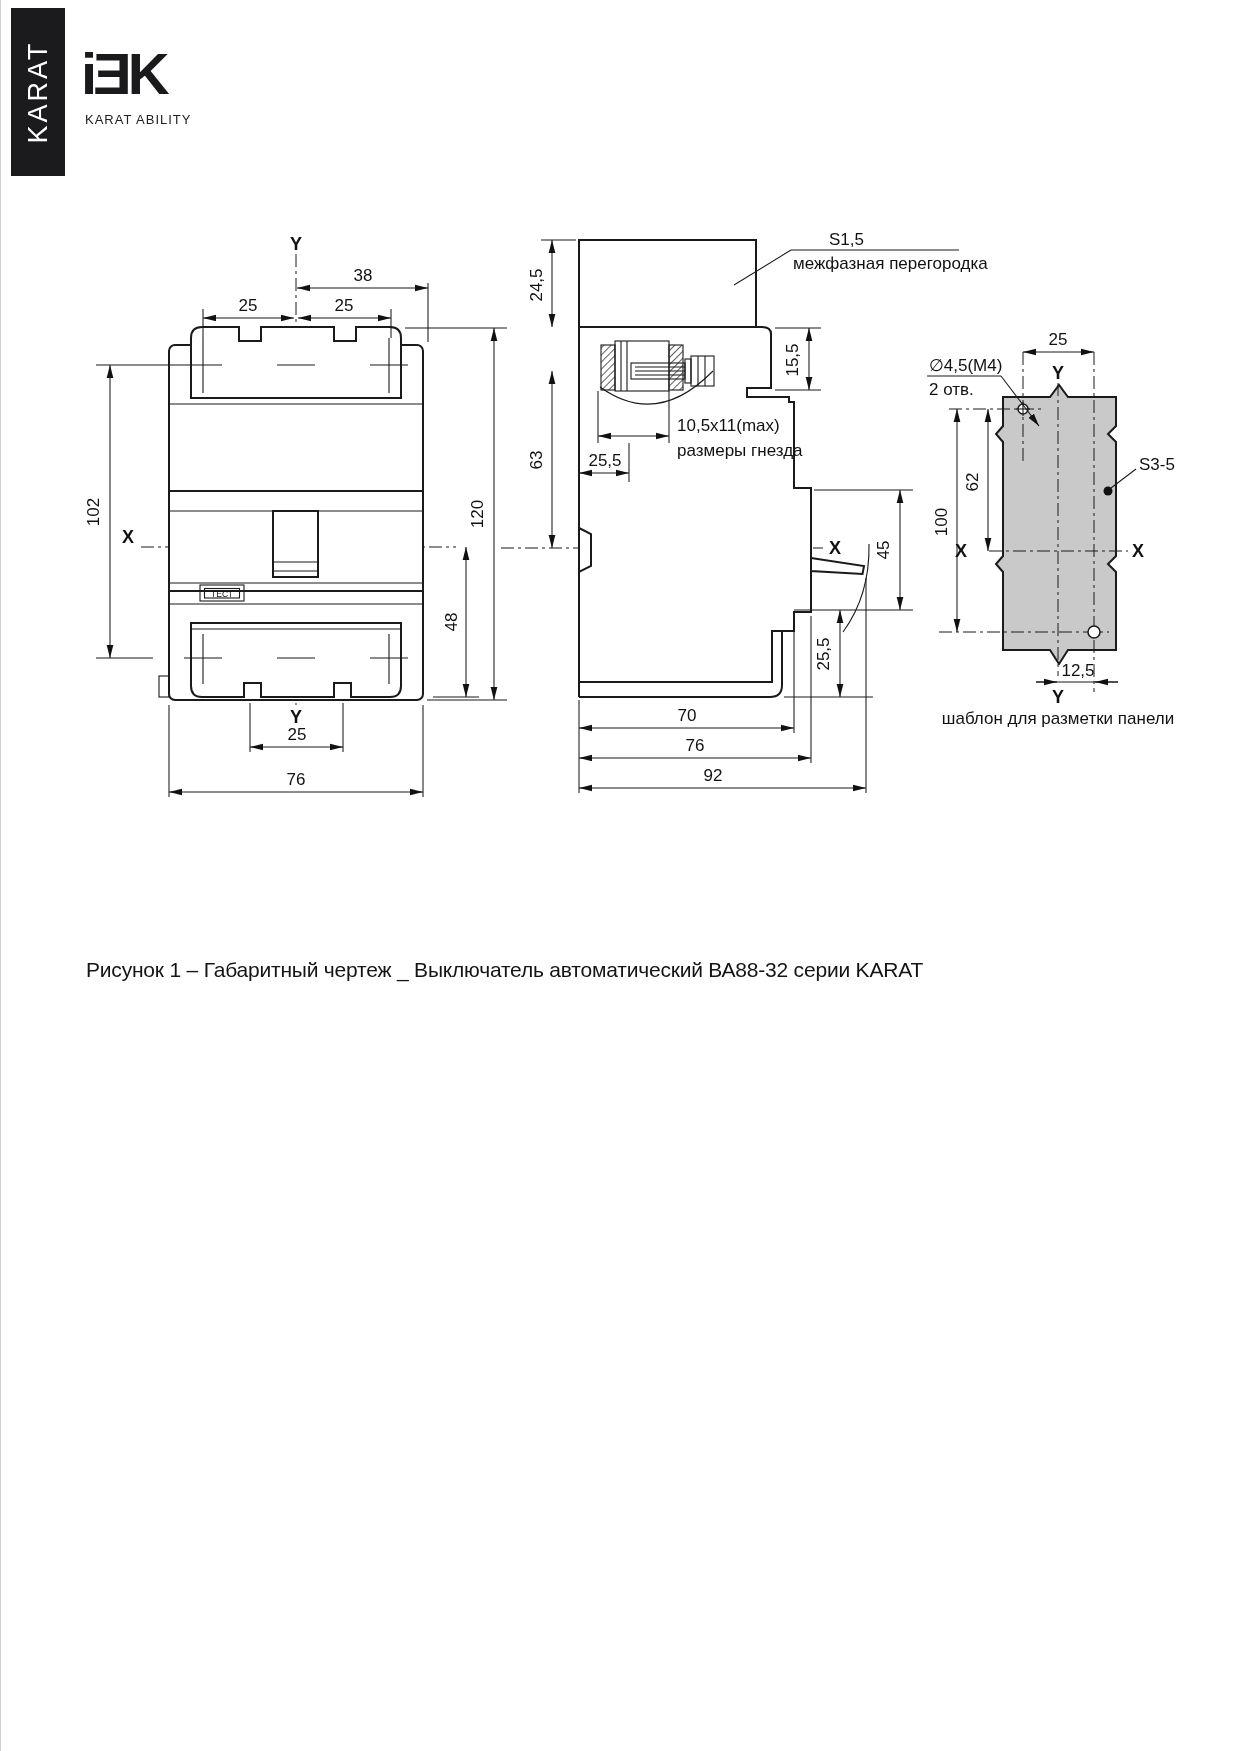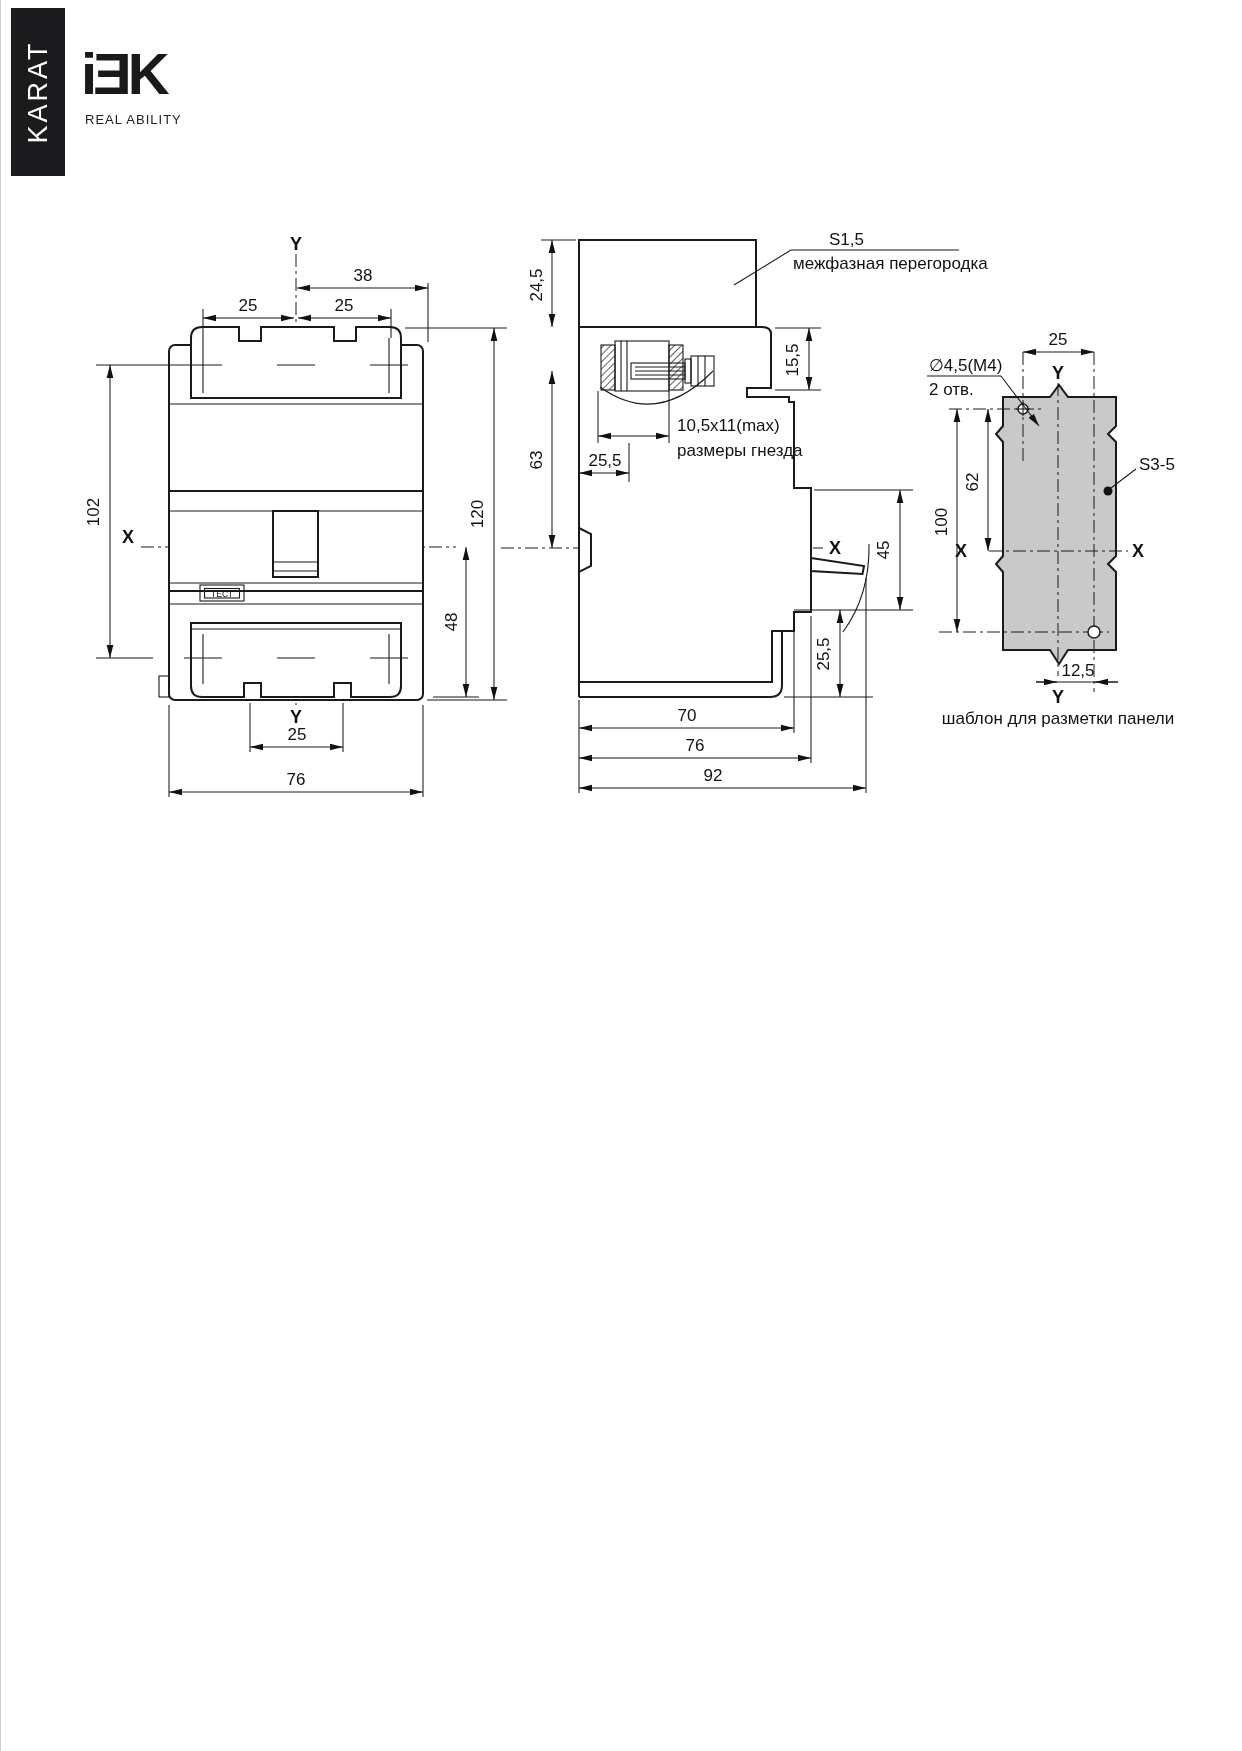--- a/index.html
+++ b/index.html
@@ -25,21 +25,21 @@
 </style>
 </head>
 <body>
 
 <div class="page">
 
   <div class="karat-strip">
     <span>KARAT</span>
   </div>
   <div class="logo">iƎK</div>
-  <div class="tagline">REAL ABILITY</div>
+  <div class="tagline">KARAT ABILITY</div>
 
   <svg class="drawing" width="1242" height="840" viewBox="0 0 1242 840">
     <defs>
       <marker id="arr" viewBox="0 0 12 8" refX="12" refY="4" markerWidth="13" markerHeight="9" orient="auto-start-reverse" markerUnits="userSpaceOnUse">
         <path d="M0,0.9 L12,4 L0,7.1 Z" fill="#111"></path>
       </marker>
       <pattern id="hatch" width="5" height="5" patternUnits="userSpaceOnUse" patternTransform="rotate(45)">
         <line x1="0" y1="0" x2="0" y2="5" stroke="#1a1a1a" stroke-width="1.4"></line>
       </pattern>
     </defs>
@@ -223,13 +223,14 @@
         <line class="dim" x1="1035" y1="682" x2="1117" y2="682"></line>
         <line class="dim" x1="1035" y1="682" x2="1056" y2="682" marker-end="url(#arr)"></line>
         <line class="dim" x1="1117" y1="682" x2="1094" y2="682" marker-end="url(#arr)"></line>
         <text class="t tm" x="1077" y="676">12,5</text>
         <text class="tb tm" x="1057" y="703">Y</text>
         <text class="t tm" x="1057" y="724">шаблон для разметки панели</text>
       </g>
     </g>
   </svg>
 
+  <div class="caption">Рисунок 1 – Габаритный чертеж _ Выключатель автоматический ВА88-32 серии KARAT</div>
 </div>
 
 </body></html>

